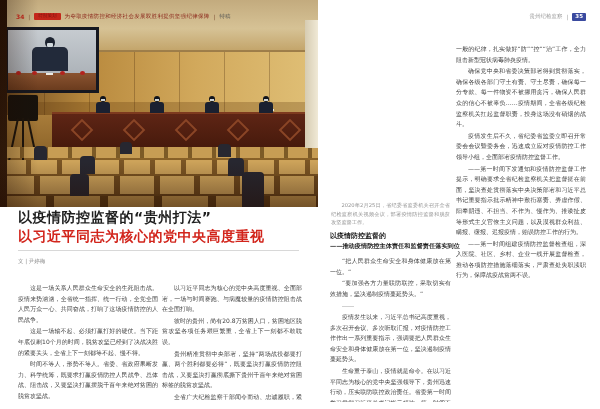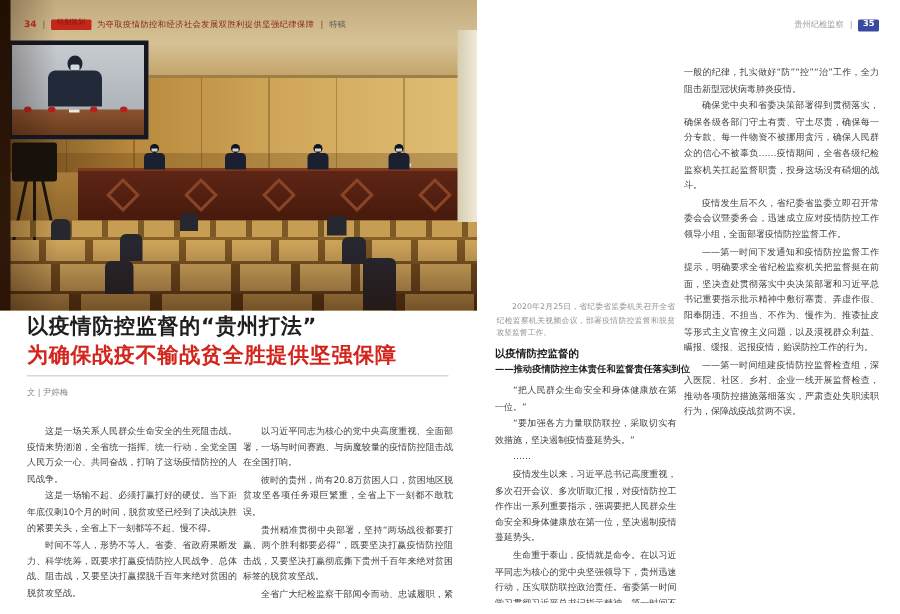--- a/index.html
+++ b/index.html
@@ -180,21 +180,21 @@
   <span class="hdr-sec">特稿</span>
 </div>
 
 <div class="hdr hdr-right">
   <span>贵州纪检监察</span>
   <span>|</span>
   <span class="pagebox">35</span>
 </div>
 
 <div class="title-black">以疫情防控监督的“贵州打法”</div>
-<div class="title-red">为确保战疫不输战贫全胜提供坚强保障</div>
+<div class="title-red">以习近平同志为核心的党中央高度重视</div>
 <div class="rule"></div>
 <div class="byline">文 | 尹婷梅</div>
 
 <div class="bodycol lp-col1">
     <p class="para">这是一场关系人民群众生命安全的生死阻击战。疫情来势汹汹，全省统一指挥、统一行动，全党全国人民万众一心、共同奋战，打响了这场疫情防控的人民战争。</p>
     <p class="para">这是一场输不起、必须打赢打好的硬仗。当下距年底仅剩10个月的时间，脱贫攻坚已经到了决战决胜的紧要关头，全省上下一刻都等不起、慢不得。</p>
     <p class="para">时间不等人，形势不等人。省委、省政府果断发力、科学统筹，既要求打赢疫情防控人民战争、总体战、阻击战，又要坚决打赢摆脱千百年来绝对贫困的脱贫攻坚战。</p>
   </div>
 <div class="bodycol lp-col2">
     <p class="para">以习近平同志为核心的党中央高度重视、全面部署，一场与时间赛跑、与病魔较量的疫情防控阻击战在全国打响。</p>

